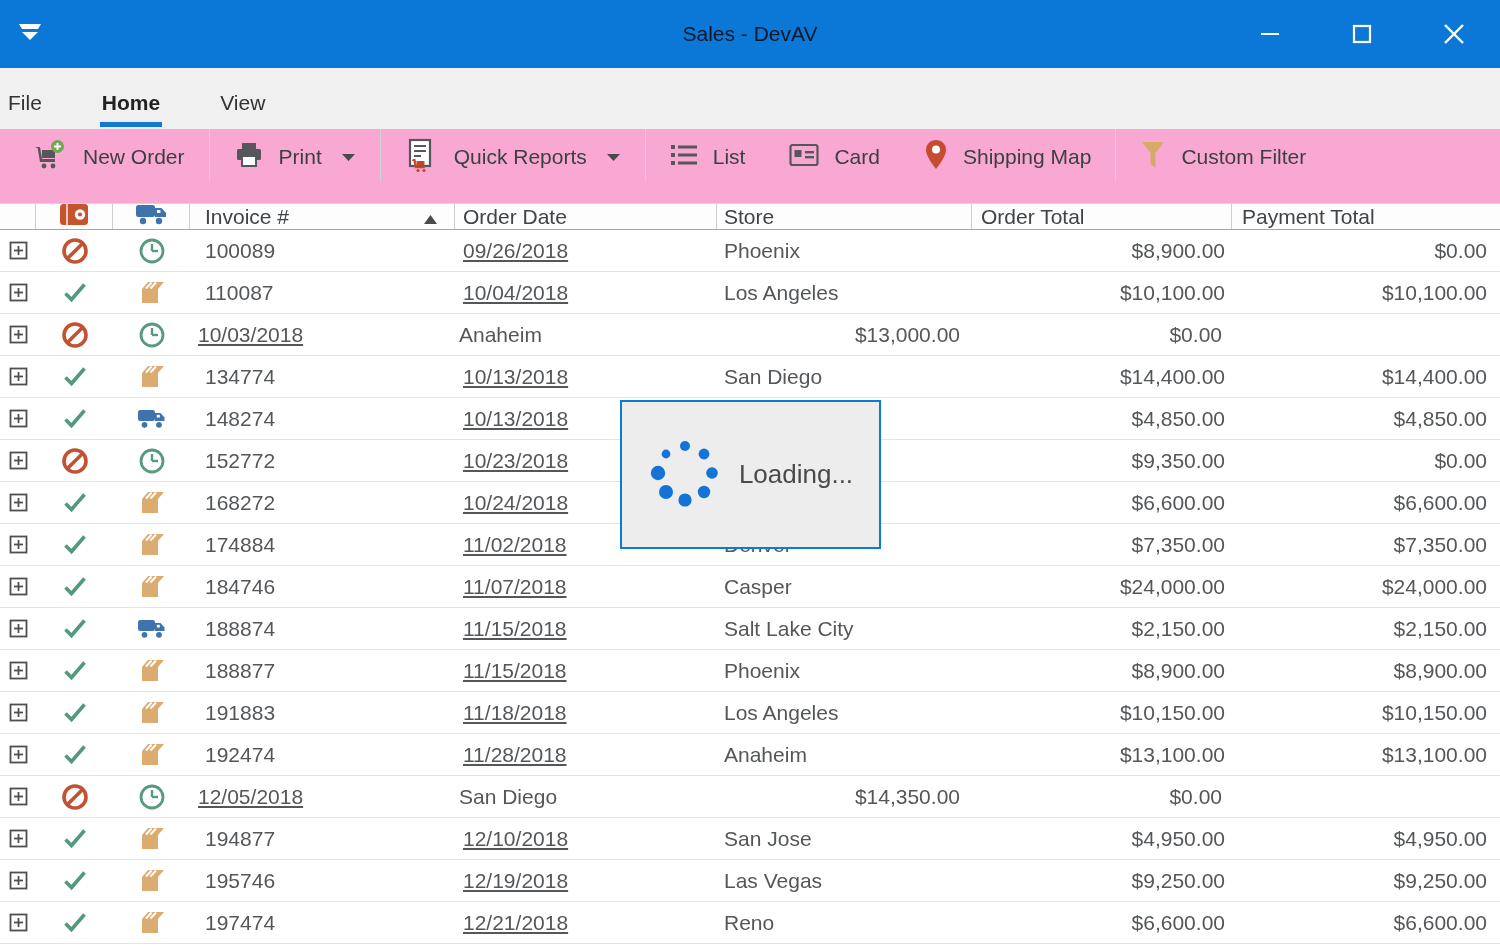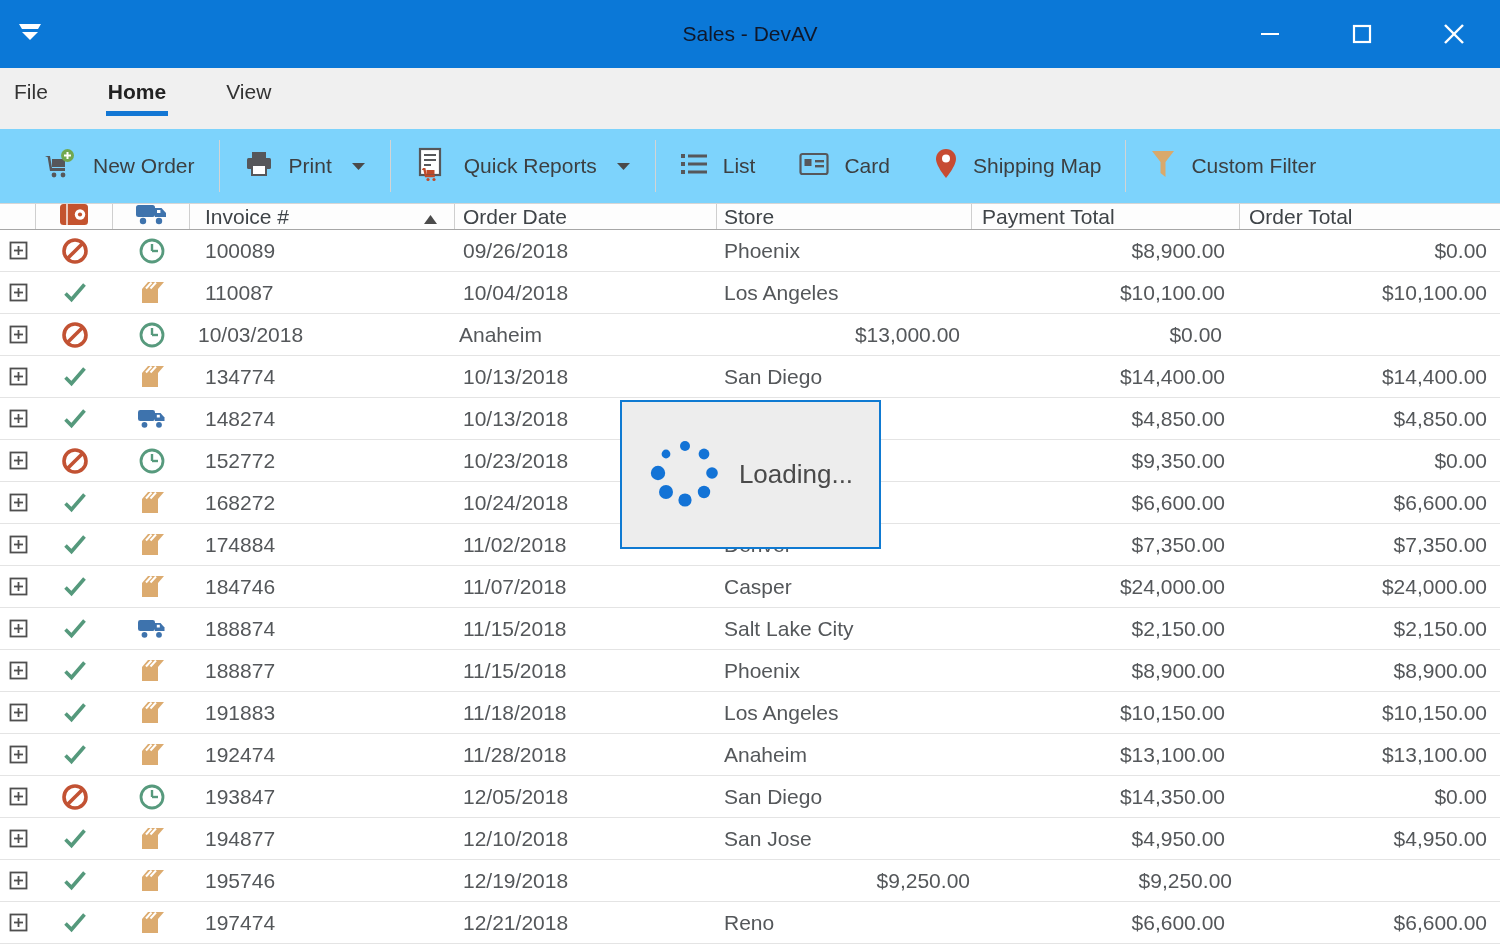--- a/index.html
+++ b/index.html
@@ -9,47 +9,47 @@
 
   
   .titlebar { height:68px; background:#0b78d7; display:flex; align-items:center; position:relative; }
   .app-icon { position:absolute; left:17px; top:21px; width:26px; height:24px; }
   .win-title { position:absolute; left:0; right:0; text-align:center; color:#0f172a; font-size:21px; }
   .win-controls { position:absolute; right:0; top:0; height:68px; display:flex; }
   .win-btn { width:92px; height:68px; display:flex; align-items:center; justify-content:center; cursor:default; }
 
   
   .ribbon { background:#f0f0f0; }
-  .tabs-row { height:61px; display:flex; align-items:center; padding-left:12px; }
+  .tabs-row { height:61px; display:flex; align-items:flex-end; padding-left:6px; }
   .tab { font-size:21px; color:#333; padding:0 2px 14px 2px; margin-right:56px; position:relative; }
   .tab.active { font-weight:bold; color:#222; }
   .tab.active::after { content:""; position:absolute; left:0; right:0; bottom:2px; height:5px; background:#1377d4; }
 
   
-  .toolbar { height:74px; display:flex; align-items:center; background:#7dd3fc; padding-left:20px; }
+  .toolbar { height:74px; display:flex; align-items:flex-start; background:#f9a8d4; padding-left:10px; }
   .tb-item { display:flex; align-items:center; gap:15px; padding:0 22px; height:56px; cursor:default; }
   .tb-label { font-size:21px; color:#3c3f41; white-space:nowrap; }
   .tb-sep { width:1px; height:52px; background:#d4d4d4; margin:0 2px; }
   .caret { margin-left:4px; }
 
   
   .grid-header { display:flex; height:27px; background:#fdfdfd; border-top:1px solid #d6d6d6; border-bottom:1px solid #a6a6a6; }
   .gh-cell { display:flex; align-items:center; font-size:21px; color:#3f4448; border-right:1px solid #cfcfcf; height:100%; }
   .gh-cell:last-child { border-right:none; }
   .gh-icon { justify-content:center; }
   .grid-body { background:#fff; }
   .grid-row { display:flex; height:42px; border-bottom:1px solid #e4e4e4; align-items:center; }
   .cell { font-size:21px; color:#54575a; white-space:nowrap; overflow:hidden; }
 
   .c0 { width:36px; }  .c1 { width:77px; }  .c2 { width:77px; }
   .c3 { width:265px; } .c4 { width:262px; } .c5 { width:255px; }
   .c6 { width:260px; } .c7 { width:268px; }
   .icon-cell { display:flex; align-items:center; justify-content:center; }
   .cell-invoice { padding-left:15px; }
-  .cell-date { padding-left:8px; }
+  .cell-date { padding-left:8px;text-decoration:underline; }
   .cell-store { padding-left:7px; }
   .cell-ordertotal { text-align:right; padding-right:7px; }
   .cell-paymenttotal { text-align:right; padding-right:13px; }
   .gh-invoice { justify-content:space-between; padding-left:15px; padding-right:17px; }
   .gh-date { padding-left:8px; } .gh-store { padding-left:7px; }
   .gh-ordertotal { padding-left:9px; } .gh-paymenttotal { padding-left:10px; }
 
   
   .loading-panel { position:absolute; left:620px; top:400px; width:261px; height:149px;
                    background:#ededed; border:2px solid #0f7ad2; display:flex;
@@ -232,22 +232,22 @@
     <div class="gh-cell c3 gh-invoice">
       <span>Invoice #</span>
       <span>
         <svg width="13" height="9" viewBox="0 0 13 9">
             <polygon points="6.5,0 13,9 0,9" fill="#4b4b4b"></polygon>
           </svg>
       </span>
     </div>
     <div class="gh-cell c4 gh-date">Order Date</div>
     <div class="gh-cell c5 gh-store">Store</div>
+    <div class="gh-cell c6 gh-ordertotal">Order Total</div>
     <div class="gh-cell c7 gh-paymenttotal">Payment Total</div>
-    <div class="gh-cell c6 gh-ordertotal">Order Total</div>
   </div>
 
   <div class="grid-body">
     <div class="grid-row">
       <span class="cell c0 icon-cell cell-expand">
           <svg width="19" height="19" viewBox="0 0 19 19">
             <rect x="1.5" y="1.5" width="16" height="16" fill="none" stroke="#4f4f4f" stroke-width="1.8"></rect>
             <line x1="9.5" y1="5" x2="9.5" y2="14" stroke="#4f4f4f" stroke-width="1.8"></line>
             <line x1="5" y1="9.5" x2="14" y2="9.5" stroke="#4f4f4f" stroke-width="1.8"></line>
           </svg>
@@ -623,21 +623,20 @@
             <line x1="6.2" y1="21.8" x2="21.8" y2="6.2" stroke="#c25233" stroke-width="3.6"></line>
           </svg>
         </span>
       <span class="cell c2 icon-cell cell-ship">
           <svg width="28" height="28" viewBox="0 0 28 28">
             <circle cx="14" cy="14" r="11" fill="none" stroke="#579a7d" stroke-width="2.8"></circle>
             <line x1="14" y1="14" x2="14" y2="7" stroke="#579a7d" stroke-width="2.4"></line>
             <line x1="14" y1="14" x2="20" y2="14" stroke="#579a7d" stroke-width="2.4"></line>
           </svg>
         </span>
-      <span class="cell c3 cell-invoice">193847</span>
       <span class="cell c4 cell-date">12/05/2018</span>
       <span class="cell c5 cell-store">San Diego</span>
       <span class="cell c6 cell-ordertotal">$14,350.00</span>
       <span class="cell c7 cell-paymenttotal">$0.00</span>
     </div>
 
     <div class="grid-row">
       <span class="cell c0 icon-cell cell-expand">
           <svg width="19" height="19" viewBox="0 0 19 19">
             <rect x="1.5" y="1.5" width="16" height="16" fill="none" stroke="#4f4f4f" stroke-width="1.8"></rect>
@@ -681,20 +680,21 @@
       <span class="cell c2 icon-cell cell-ship">
           <svg width="28" height="28" viewBox="0 0 28 28">
             <polygon points="4,10 10,3 26,3 20,10" fill="#dcab6f"></polygon>
             <rect x="4" y="10" width="16" height="14" fill="#dcab6f"></rect>
             <line x1="8" y1="9.5" x2="13.5" y2="3.5" stroke="#fff" stroke-width="2"></line>
             <line x1="12.5" y1="9.5" x2="18" y2="3.5" stroke="#fff" stroke-width="2"></line>
           </svg>
         </span>
       <span class="cell c3 cell-invoice">195746</span>
       <span class="cell c4 cell-date">12/19/2018</span>
+      <span class="cell c5 cell-store">Las Vegas</span>
       <span class="cell c6 cell-ordertotal">$9,250.00</span>
       <span class="cell c7 cell-paymenttotal">$9,250.00</span>
     </div>
 
     <div class="grid-row">
       <span class="cell c0 icon-cell cell-expand">
           <svg width="19" height="19" viewBox="0 0 19 19">
             <rect x="1.5" y="1.5" width="16" height="16" fill="none" stroke="#4f4f4f" stroke-width="1.8"></rect>
             <line x1="9.5" y1="5" x2="9.5" y2="14" stroke="#4f4f4f" stroke-width="1.8"></line>
             <line x1="5" y1="9.5" x2="14" y2="9.5" stroke="#4f4f4f" stroke-width="1.8"></line>

